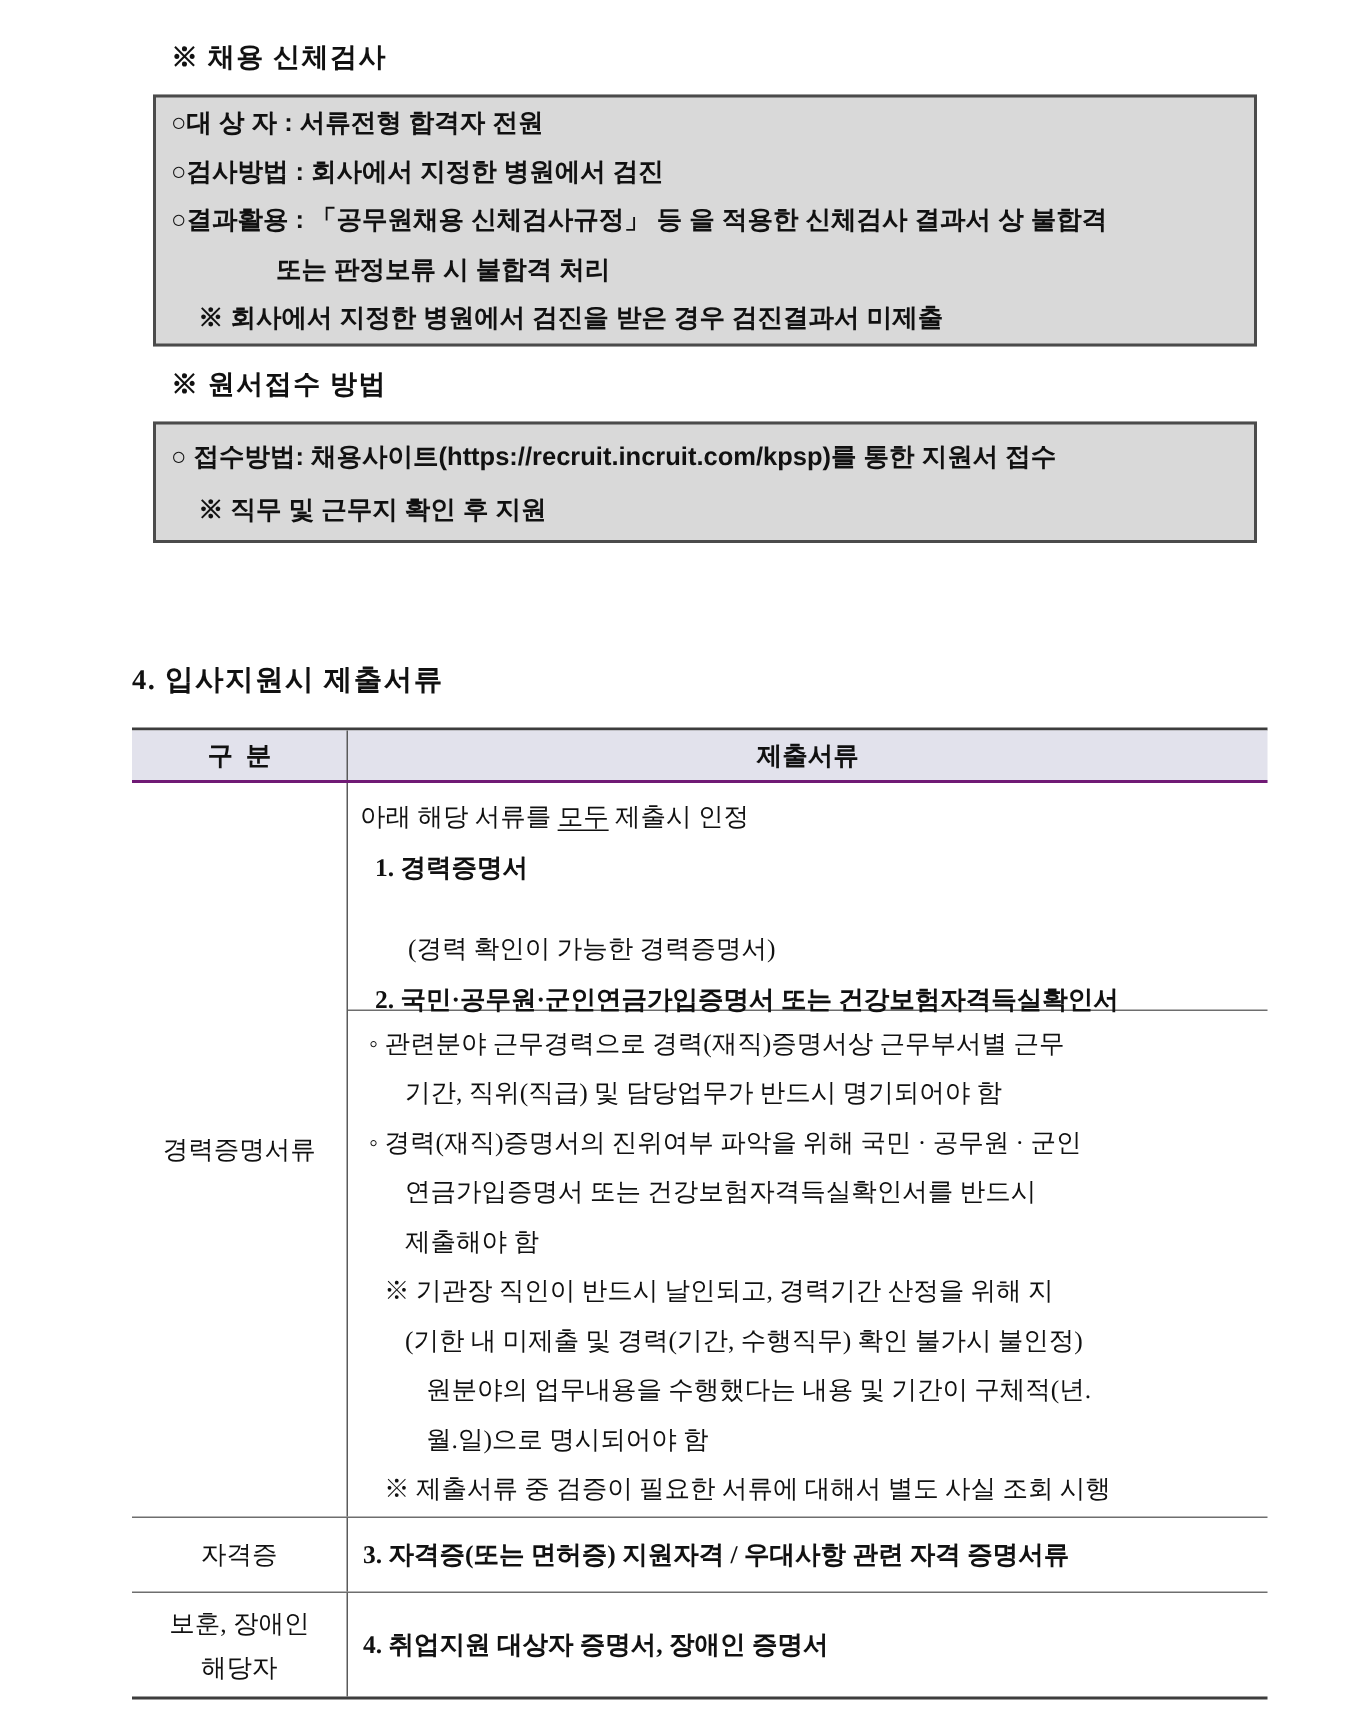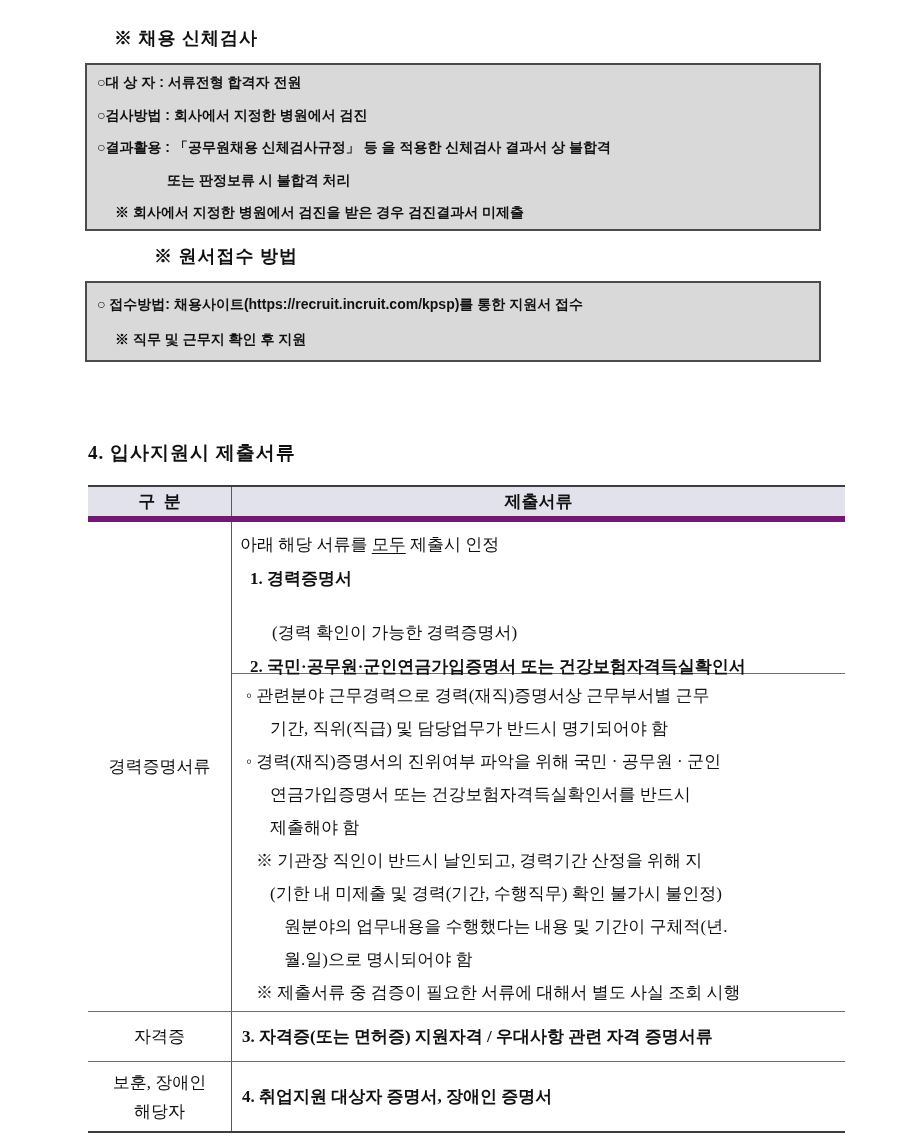--- a/index.html
+++ b/index.html
@@ -20,42 +20,42 @@
   
   .note-heading {
     position: absolute;
     left: 114px;
     font-size: 18px;
     font-weight: bold;
     letter-spacing: 1px;
     white-space: pre;
   }
   .note-heading.h-physical { top: 26px; }
-  .note-heading.h-apply    { top: 244px; margin-left: 40px; }
+  .note-heading.h-apply    { top: 244px; }
 
   .section-heading {
     position: absolute;
     left: 88px;
     top: 440px;
     font-size: 19px;
     font-weight: bold;
     letter-spacing: 1px;
     white-space: pre;
   }
 
   
   .gray-box {
     position: absolute;
-    left: 85px;
+    left: 102px;
     width: 736px;
     background: #d9d9d9;
     border: 2px solid #4b4b4b;
     font-family: "Liberation Sans", sans-serif;
     font-weight: bold;
-    font-size: 14px;
+    font-size: 17px;
   }
   .gray-box.box-physical { top: 63px;  height: 168px; padding: 1px 10px; }
   .gray-box.box-apply    { top: 281px; height: 81px;  padding: 4px 10px; }
   .box-physical .box-line { line-height: 32.6px; white-space: pre; }
   .box-apply    .box-line { line-height: 35px;   white-space: pre; }
   .box-line.indent-wrap   { padding-left: 70px; }
   .box-line.indent-note   { padding-left: 18px; }
 
   
   .doc-table {
@@ -77,21 +77,21 @@
     align-items: center;
     justify-content: center;
     text-align: center;
     line-height: 29px;
   }
   .t-col2 { flex: 1 1 auto; min-width: 0; }
 
   .t-header {
     height: 35px;
     background: #e2e2ec;
-    border-bottom: 6px solid #701a75;
+    border-bottom: 2px solid #701a75;
     font-weight: bold;
   }
   .t-header .t-col1, .t-header .t-col2 {
     display: flex; align-items: center; justify-content: center;
   }
   .t-header-label { white-space: pre; }
 
   .row-career    { height: 490px; border-bottom: 1px solid #6e6e6e; }
   .row-license   { height: 50px;  border-bottom: 1px solid #6e6e6e; }
   .row-veteran   { height: 69px; }

